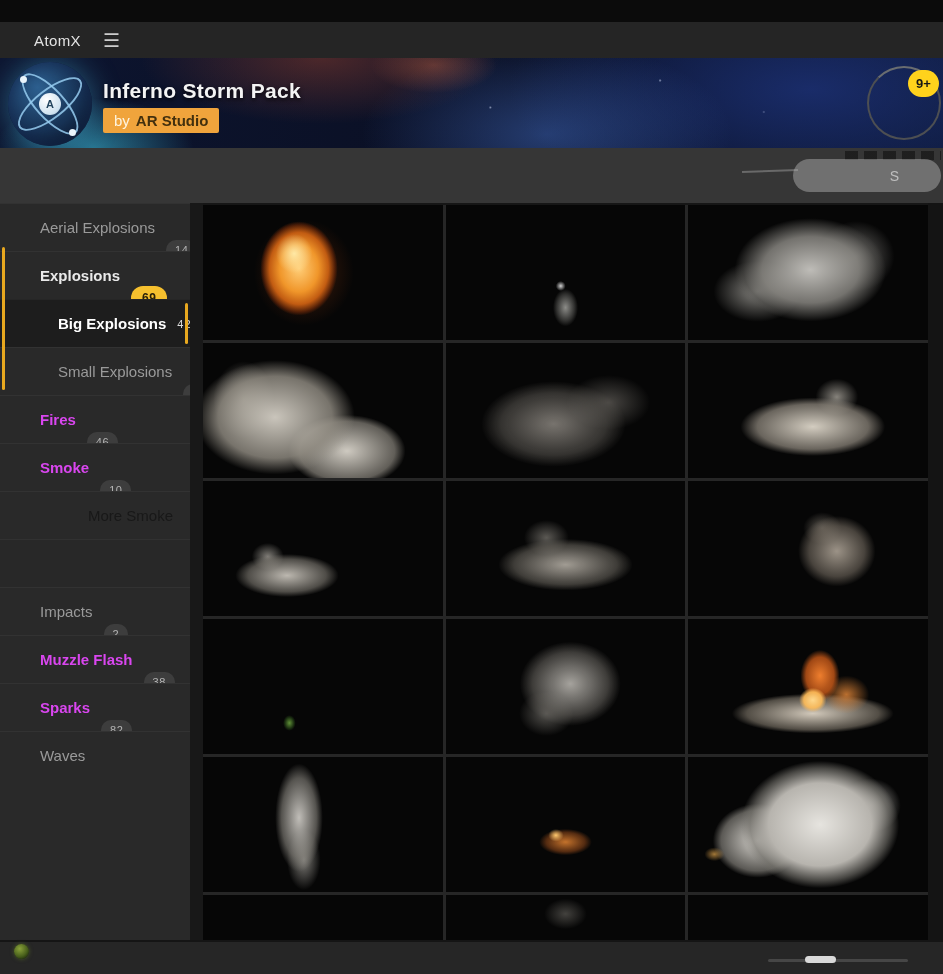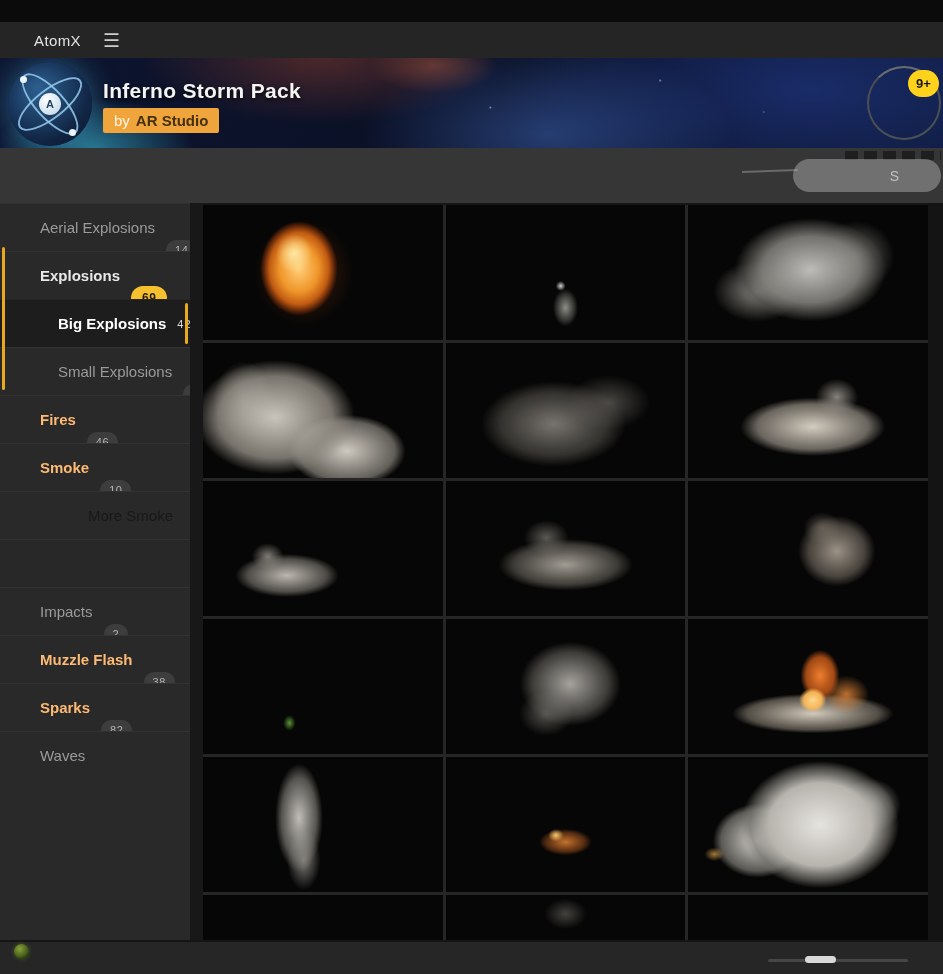--- a/index.html
+++ b/index.html
@@ -63,21 +63,21 @@
     padding-left:55px; color:rgba(255,255,255,.55); font-size:14px; filter:blur(.3px); }
 
   
   .sidebar { position:absolute; left:0; top:203px; width:190px; height:737px; background:#292929; overflow:hidden; }
   .sidebar-accent { position:absolute; left:2px; top:44px; width:3px; height:143px; background:#e8a81f; border-radius:2px; z-index:3; }
   .side-item { position:relative; height:48px; display:flex; align-items:center; padding-left:40px;
     border-top:1px solid rgba(255,255,255,.045); cursor:pointer; overflow:hidden; white-space:nowrap; }
   .side-item:first-child { border-top:none; }
   .side-label { font-size:15px; color:#9a9a9a; }
   .bold .side-label { font-weight:bold; color:#e9e9e9; }
-  .semibold .side-label { font-weight:bold; color:#fdba74; }
+  .semibold .side-label { font-weight:bold; color:#d946ef; }
   .sub { padding-left:58px; }
   .selected { background:#1d1d1d; }
   .selected .side-label { color:#ffffff; font-weight:bold; }
   .sel-bar { position:absolute; right:2px; top:3px; bottom:3px; width:3px; background:#e8a81f; border-radius:2px; }
   .badge { margin-left:11px; background:#3d3d3d; color:#b5b5b5; font-size:11px; padding:4px 9px;
     border-radius:11px; letter-spacing:.5px;margin-top:44px; }
   .badge:empty { display:none; }
   .badge-yellow { color:#2b2109; font-weight:bold; padding:5px 11px; border-radius:13px; font-size:12px; }
   .count-plain { margin-left:11px; font-size:11px; color:#dddddd; letter-spacing:1px; background:none; padding:0; border-radius:0; }
   .ghost { background:#292929; }

